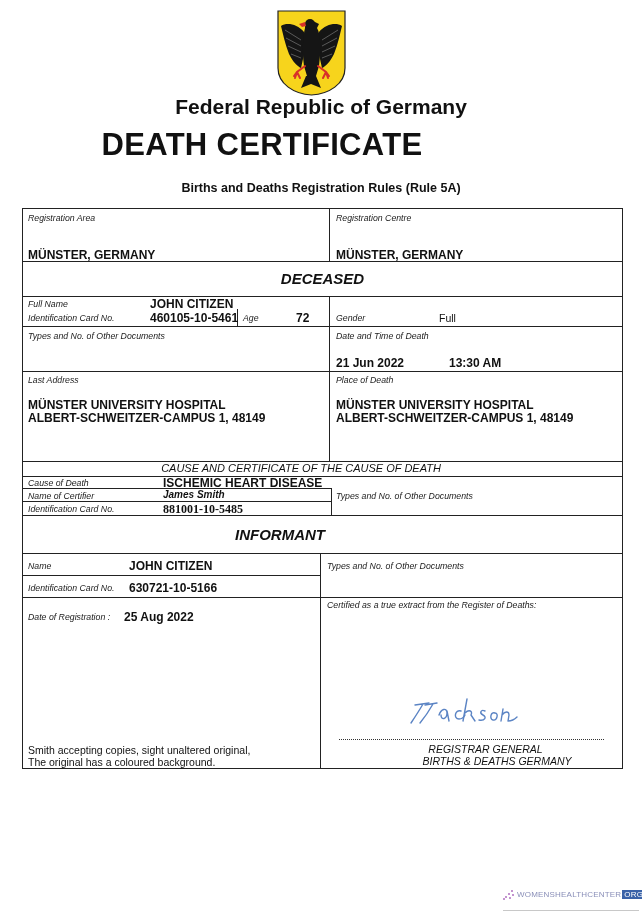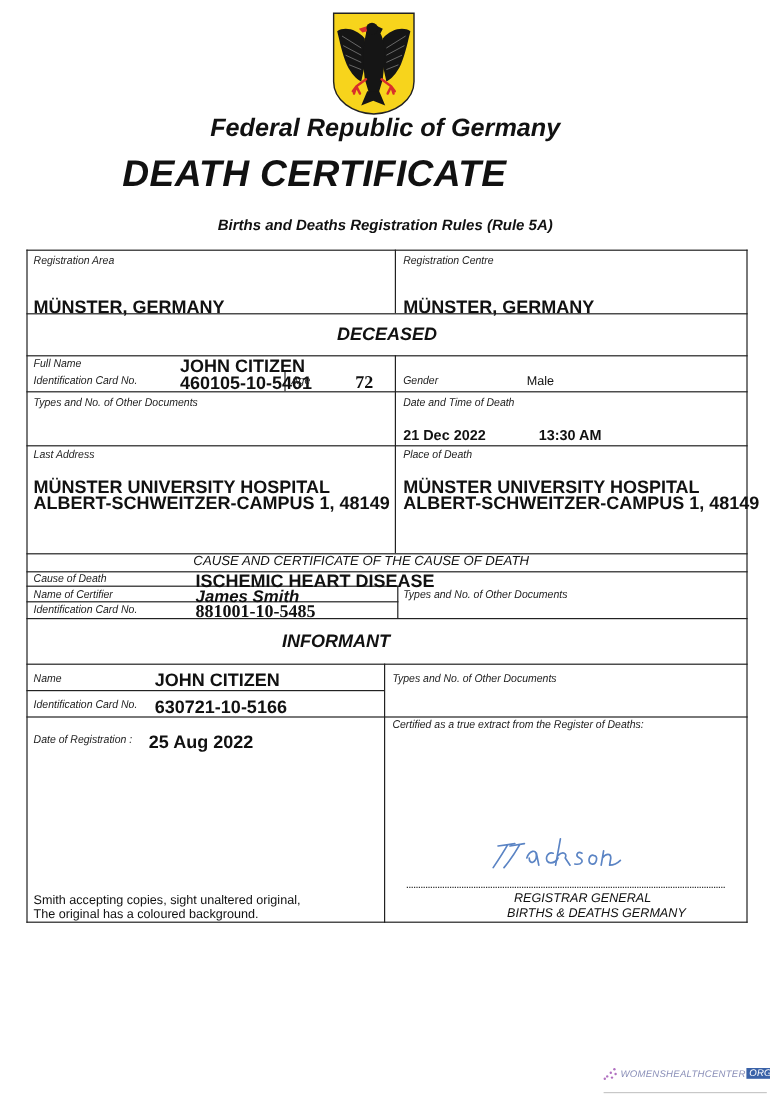--- a/index.html
+++ b/index.html
@@ -1,29 +1,29 @@
 <!DOCTYPE html>
 <html><head>
   <meta charset="utf-8">
   <style>
     * { box-sizing: border-box; margin: 0; padding: 0; }
     html, body { width: 642px; height: 915px; background: #ffffff; overflow: hidden; }
     body { position: relative; font-family: "Liberation Sans", "DejaVu Sans", sans-serif; color: #111; }
-    .abs { position: absolute; font-style: italic; }
+    .abs { position: absolute; }
     .crest { left: 277px; top: 10px; width: 69px; height: 86px; }
     .h-country { left: 0; width: 642px; top: 95px; text-align: center; font-size: 21px; font-weight: bold; color: #111; }
     .h-title { left: 0; width: 524px; top: 127px; text-align: center; font-size: 31px; font-weight: bold; letter-spacing: 0.3px; color: #111; }
     .h-rules { left: 0; width: 642px; top: 181px; text-align: center; font-size: 12.5px; font-weight: bold; color: #111; }
 
     .line { position: absolute; background: #222; }
     .hl { height: 1px; }
     .vl { width: 1px; }
 
     .lbl { position: absolute; font-size: 9.5px; font-style: italic; color: #222; white-space: nowrap; transform: scaleX(0.92); transform-origin: left center; }
-    .val { position: absolute; font-size: 15px; font-weight: bold; color: #111; white-space: nowrap; }
+    .val { position: absolute; font-size: 12px; font-weight: bold; color: #111; white-space: nowrap; }
     .val-n { position: absolute; font-size: 10.5px; color: #111; white-space: nowrap; }
     .sect { position: absolute; font-size: 15px; font-weight: bold; font-style: italic; text-align: center; color: #111; }
     .sect-sm { position: absolute; font-size: 11px; font-style: italic; text-align: center; color: #111; }
     .note { position: absolute; font-size: 10.5px; color: #111; white-space: nowrap; }
     .reg { position: absolute; font-size: 10.5px; font-style: italic; text-align: center; color: #111; }
     .dotted { position: absolute; border-top: 1px dotted #333; height: 0; }
     .wm { left: 503px; top: 890px; font-size: 8px; color: #8a8fb8; letter-spacing: 0.2px; white-space: nowrap; }
     .wm-org { display: inline-block; background: #3a62a8; color: #fff; padding: 0 2px; font-size: 8px; margin-left: 1px; }
     .wm-dots { display: inline-block; width: 12px; height: 10px; position: relative; margin-right: 2px; vertical-align: middle; }
     .wm-dots i { position: absolute; width: 2px; height: 2px; border-radius: 50%; background: #b070c0; }
@@ -103,41 +103,41 @@
 <div class="lbl" style="left:336px; top:212px;">Registration Centre</div>
 <div class="val" style="left:336px; top:248px;">MÜNSTER, GERMANY</div>
 
 <div class="sect" style="left:22px; width:601px; top:270px;">DECEASED</div>
 
 <div class="lbl" style="left:28px; top:298px;">Full Name</div>
 <div class="val" style="left:150px; top:297px;">JOHN CITIZEN</div>
 <div class="lbl" style="left:28px; top:312px;">Identification Card No.</div>
 <div class="val" style="left:150px; top:311px;">460105-10-5461</div>
 <div class="lbl" style="left:243px; top:312px;">Age</div>
-<div class="val" style="left:296px; top:311px;font-family:Liberation Serif, serif;">72</div>
+<div class="val" style="left:296px; top:311px;">72</div>
 <div class="lbl" style="left:336px; top:312px;">Gender</div>
-<div class="val-n" style="left:439px; top:312px;">Male</div>
+<div class="val-n" style="left:439px; top:312px;">Full</div>
 
 <div class="lbl" style="left:28px; top:330px;">Types and No. of Other Documents</div>
 <div class="lbl" style="left:336px; top:330px;">Date and Time of Death</div>
-<div class="val" style="left:336px; top:356px; font-size:12px;">21 Dec 2022</div>
+<div class="val" style="left:336px; top:356px; font-size:12px;">21 Jun 2022</div>
 <div class="val" style="left:449px; top:356px; font-size:12px;">13:30 AM</div>
 
 <div class="lbl" style="left:28px; top:374px;">Last Address</div>
 <div class="val" style="left:28px; top:398px;">MÜNSTER UNIVERSITY HOSPITAL</div>
 <div class="val" style="left:28px; top:411px;">ALBERT-SCHWEITZER-CAMPUS 1, 48149</div>
 <div class="lbl" style="left:336px; top:374px;">Place of Death</div>
 <div class="val" style="left:336px; top:398px;">MÜNSTER UNIVERSITY HOSPITAL</div>
 <div class="val" style="left:336px; top:411px;">ALBERT-SCHWEITZER-CAMPUS 1, 48149</div>
 
 <div class="sect-sm" style="left:22px; width:558px; top:462px;">CAUSE AND CERTIFICATE OF THE CAUSE OF DEATH</div>
 <div class="lbl" style="left:28px; top:477px;">Cause of Death</div>
 <div class="val" style="left:163px; top:476px;">ISCHEMIC HEART DISEASE</div>
 <div class="lbl" style="left:28px; top:490px;">Name of Certifier</div>
-<div class="val" style="left:163px; top:489px; font-size:14px; font-style:italic;">James Smith</div>
+<div class="val" style="left:163px; top:489px; font-size:10px; font-style:italic;">James Smith</div>
 <div class="lbl" style="left:28px; top:503px;">Identification Card No.</div>
 <div class="val" style="left:163px; top:502px;font-family:Liberation Serif, serif;">881001-10-5485</div>
 <div class="lbl" style="left:336px; top:490px;">Types and No. of Other Documents</div>
 
 <div class="sect" style="left:22px; width:516px; top:526px;">INFORMANT</div>
 <div class="lbl" style="left:28px; top:560px;">Name</div>
 <div class="val" style="left:129px; top:559px;">JOHN CITIZEN</div>
 <div class="lbl" style="left:28px; top:582px;">Identification Card No.</div>
 <div class="val" style="left:129px; top:581px;">630721-10-5166</div>
 <div class="lbl" style="left:327px; top:560px;">Types and No.  of Other Documents</div>

